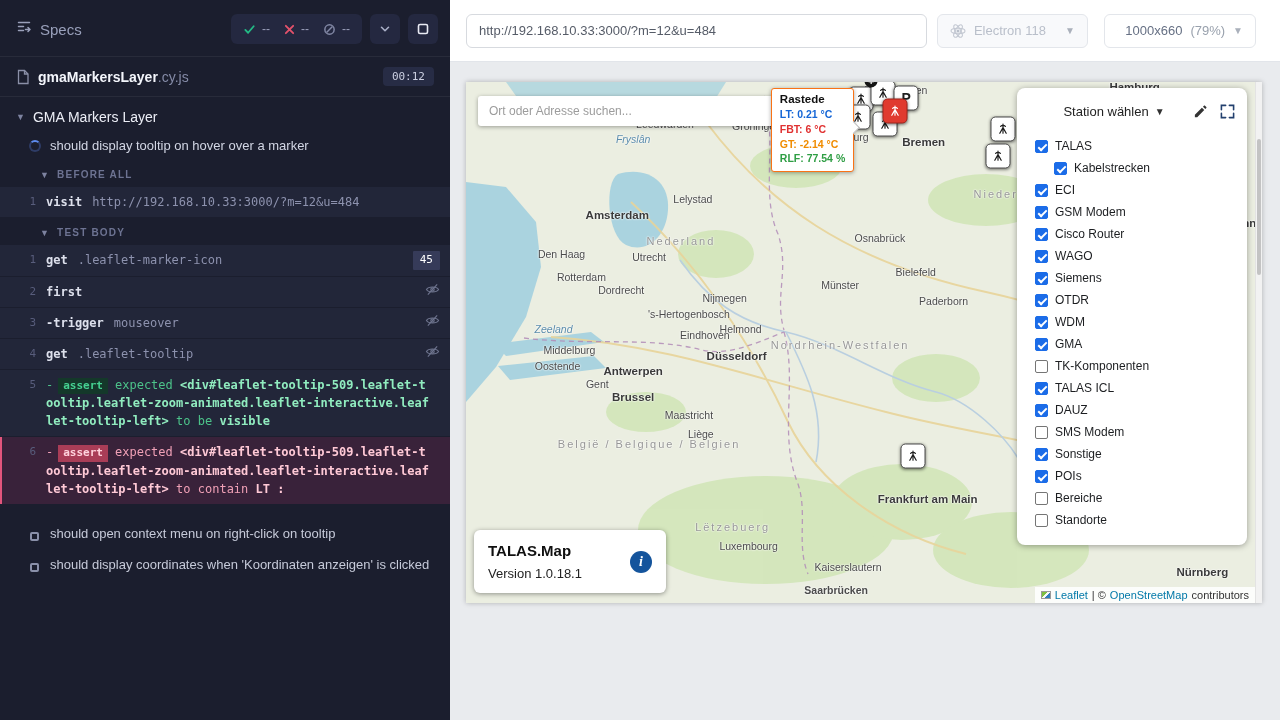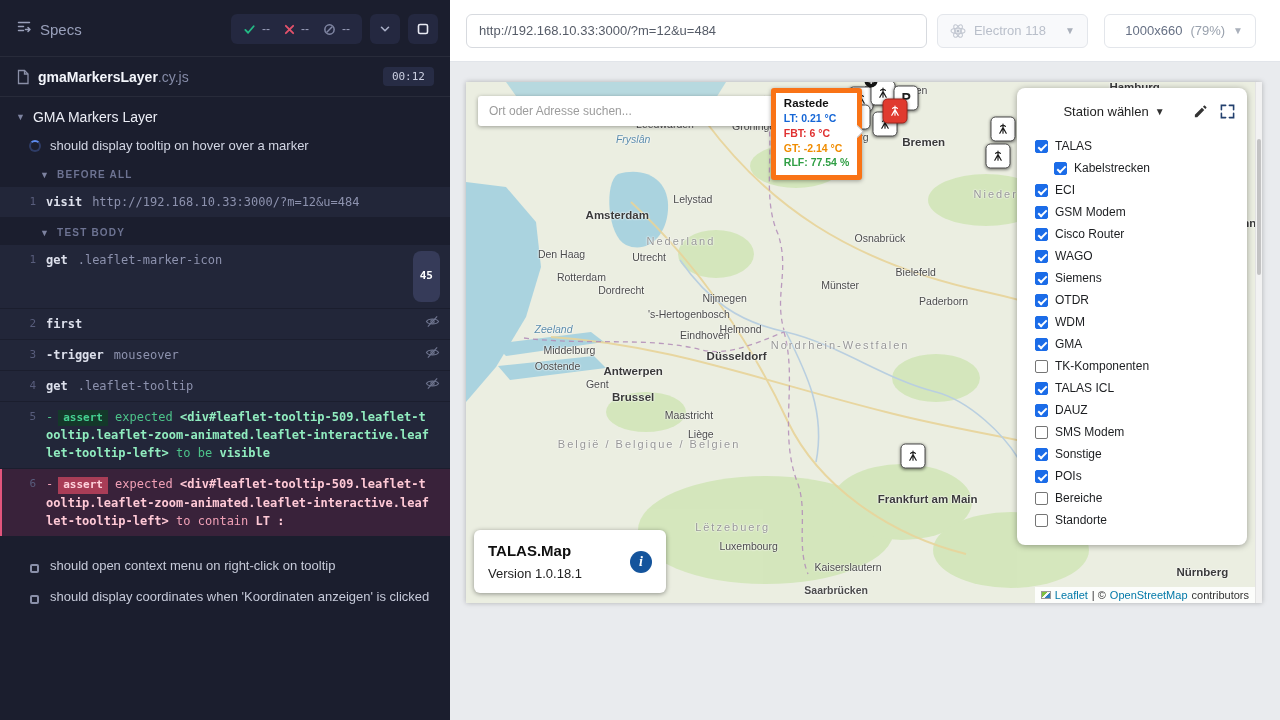--- a/index.html
+++ b/index.html
@@ -38,22 +38,22 @@
     font-size:10px; font-weight:bold; letter-spacing:1.2px; color:#6d7392; }
 
   .cmds { margin-top:2px; }
   .cmd { display:flex; align-items:flex-start; background:#222639; margin-bottom:1px;
     padding:6px 10px 6px 0; font-family:"DejaVu Sans Mono", monospace; font-size:12px; line-height:1.5; }
   .cmd .num { width:46px; flex:none; text-align:right; padding-right:10px;
     color:#585d7c; font-size:11px; padding-top:1px; }
   .cmd .name { font-weight:bold; color:#dde0ec; margin-right:10px; white-space:pre; }
   .cmd .args { color:#8d92ae; }
   .cmd .right { margin-left:auto; display:flex; gap:6px; align-items:center; padding-left:8px; }
-  .badge-count { background:#363b59; color:#ffffff; border-radius:8px; padding:17px 7px;
-    font-size:11px; font-weight:bold; }
+  .badge-count { background:#363b59; color:#ffffff; border-radius:1px; padding:1px 7px;
+    font-size:11px; font-weight:normal; }
 
   .cmd.assert .msg { flex:1; color:#4cc38a; padding-right:8px; word-break:break-word; }
   .cmd.assert .msg b { color:#90ecbf; word-break:break-all; }
   .cmd.assert .dash { margin-right:5px; }
   .pill { display:inline-block; background:#14382a; color:#45d191; border-radius:0;
     padding:0 5px; font-size:11px; font-weight:bold; margin-right:7px; }
   .cmd.failed { background:#39223a; border-left:2px solid #e2557c; }
   .cmd.failed .num { width:44px; }
   .cmd.failed .msg { color:#f0a0b6; }
   .cmd.failed .msg b { color:#ffc9d6; }
@@ -94,21 +94,21 @@
     box-shadow:0 1px 3px rgba(0,0,0,.45); display:flex; align-items:center; justify-content:center;
     cursor:pointer; z-index:3; }
   .marker svg { width:17px; height:17px; display:block; }
   .marker.red { background:#e03a2f; border-color:#9e241c; color:#ffffff; z-index:4; }
   .marker.p { font-weight:bold; font-size:14px; }
   .marker .badge { position:absolute; left:-7px; top:-7px; width:13px; height:13px;
     border-radius:50%; background:#141414; color:#fff; font-size:10px; line-height:13px;
     text-align:center; font-weight:bold; }
 
   .map-tooltip { position:absolute; left:38.3%; top:1.2%; z-index:6; background:#fff;
-    border:5px solid #f97316; border-radius:3px; padding:4px 8px 5px;
+    border:1px solid #f97316; border-radius:3px; padding:4px 8px 5px;
     box-shadow:0 1px 4px rgba(0,0,0,.35); min-width:64px; }
   .map-tooltip::after { content:""; position:absolute; right:-5px; top:34px; width:8px; height:8px;
     background:#fff; border-right:1px solid #b9b9b9; border-top:1px solid #b9b9b9;
     transform:rotate(45deg); }
   .tt-title { font-weight:bold; font-size:11.5px; color:#101010; margin-bottom:2px; }
   .tt-row { font-weight:bold; font-size:10.5px; line-height:1.4; white-space:nowrap; }
 
   .search-wrap { position:absolute; left:12px; top:14px; z-index:5; }
   .search-input { width:315px; height:30px; border:none; border-radius:3px; background:#fff;
     box-shadow:0 1px 4px rgba(0,0,0,.35); padding:0 11px; font-size:12px; color:#333; outline:none;

